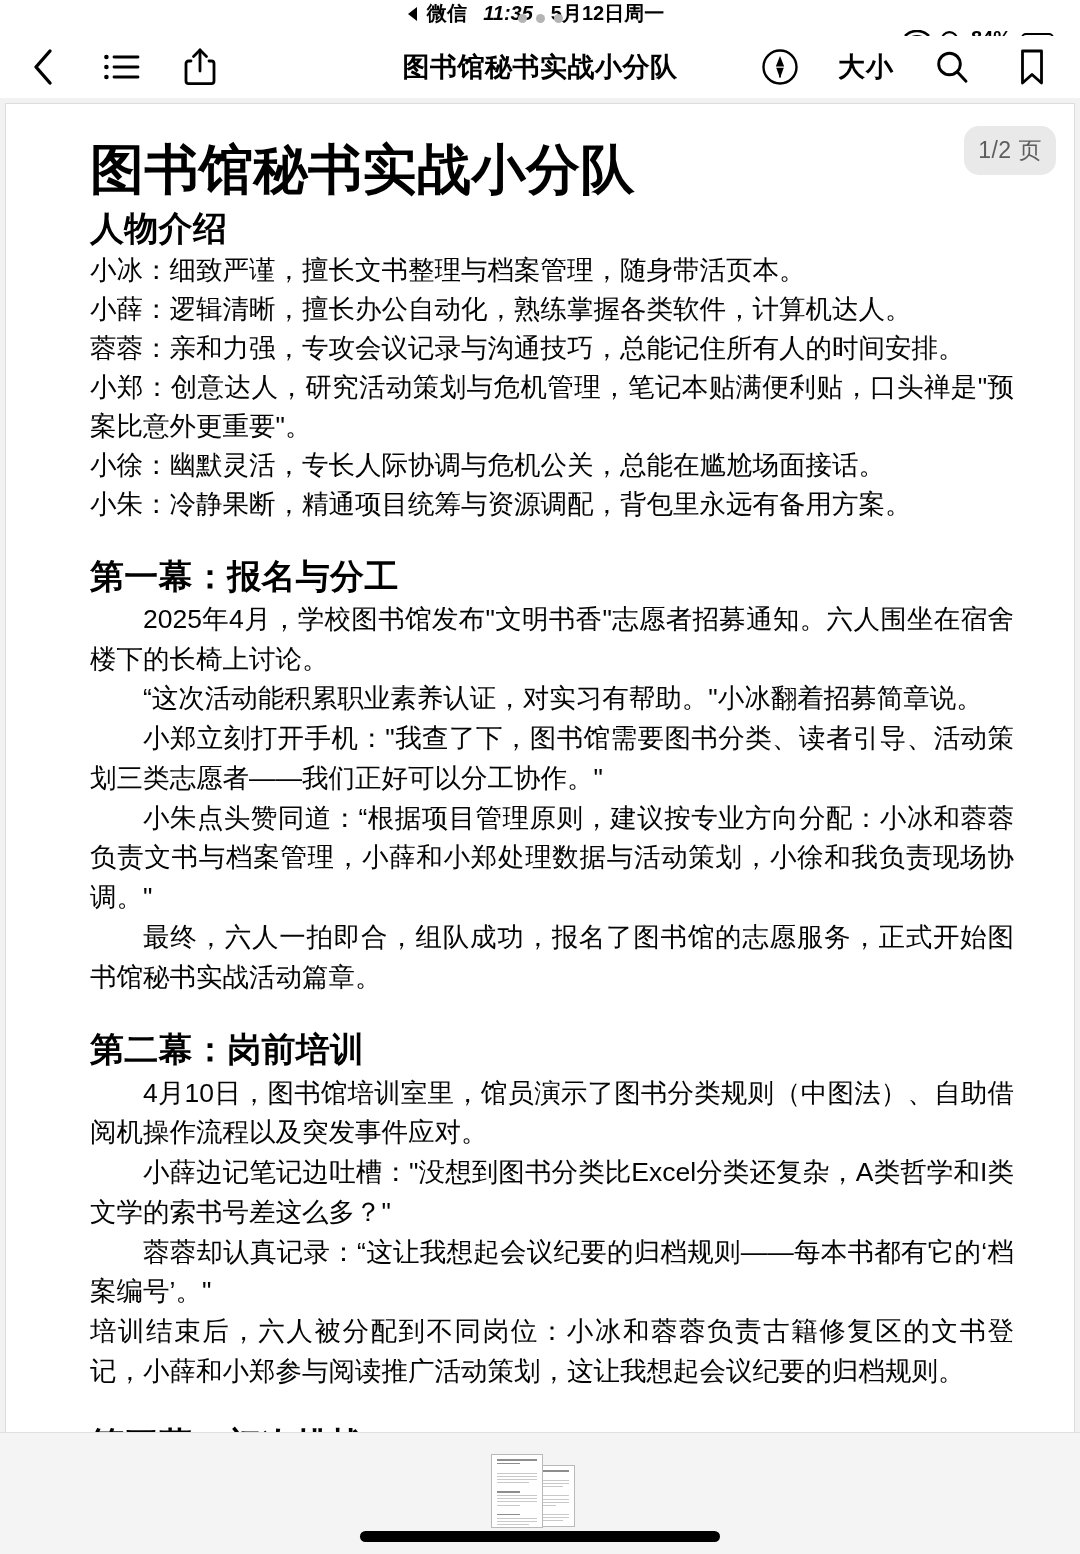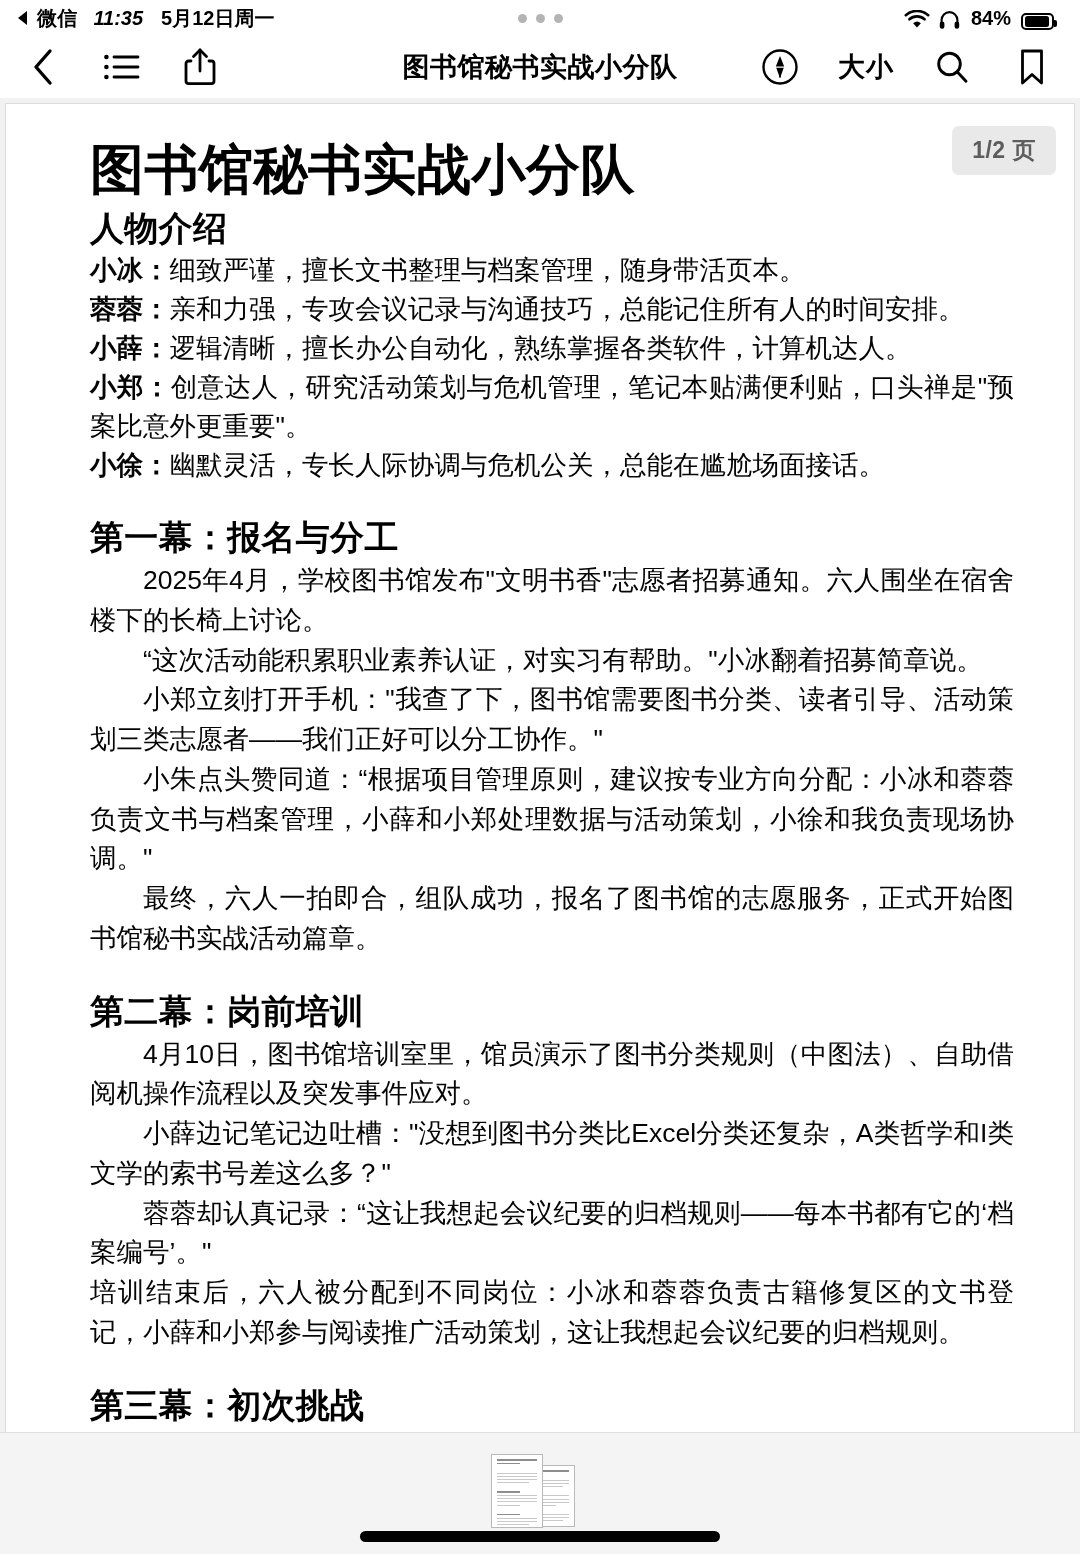--- a/index.html
+++ b/index.html
@@ -13,20 +13,21 @@
   #app { position: relative; width: 1080px; height: 1554px; background: #ffffff; }
 
   
   .statusbar {
     position: relative;
     height: 36px;
     display: flex; align-items: center;
     padding: 0 26px 0 18px;
     font-size: 20px; color: #000;
     font-weight: 600;
+    flex-direction: column;
   }
   .sb-left { display: flex; align-items: center; gap: 9px; white-space: nowrap; }
   .sb-back-tri {
     width: 0; height: 0;
     border-top: 7px solid transparent;
     border-bottom: 7px solid transparent;
     border-right: 9px solid #000;
     margin-right: 1px;
   }
   .sb-app { font-size: 20px; letter-spacing: .2px; }
@@ -89,22 +90,22 @@
     background: #fff;
     border: 1px solid #dcdcdc;
     border-bottom: none;
     height: 100%;
     padding: 28px 60px 0 84px;
     overflow: hidden;
   }
   .page-badge {
     position: absolute; top: 22px; right: 18px;
     background: #e9e9e9; color: #5d5d5d;
-    font-size: 23px; font-weight: 700;
-    padding: 9px 20px; border-radius: 7px;
+    font-size: 23px; font-weight: 400;
+    padding: 9px 14px; border-radius: 15px;
     letter-spacing: .5px;
   }
 
   .doc-title {
     font-size: 54px; font-weight: 700; color: #000;
     letter-spacing: .5px; line-height: 1.16;
     margin: 6px 0 6px 0;
   }
   .h2 {
     font-size: 34px; font-weight: 700; color: #000;
@@ -118,21 +119,21 @@
   p.body {
     font-size: 26.5px; color: #050505;
     line-height: 1.5;
     text-align: justify;
     letter-spacing: 0px;
     margin: 0;
   }
   p.indent { text-indent: 2em; }
   .roster p.body { line-height: 1.47; }
   .roster { margin-top: 2px; }
-  .name-b { font-weight: 700; }
+  .name-b { font-weight: 400; }
 
   
   .thumbstrip {
     position: relative;
     height: 122px;
     background: #f4f4f4;
     border-top: 1px solid #e0e0e0;
     display: flex; align-items: flex-start; justify-content: center;
   }
   .thumbs { position: relative; width: 130px; height: 92px; margin-top: 18px; }
@@ -264,24 +265,25 @@
     <div class="page">
 
       <div class="page-badge">1/2 页</div>
 
       <h1 class="doc-title">图书馆秘书实战小分队</h1>
 
       <h2 class="h2">人物介绍</h2>
 
       <div class="roster">
         <p class="body"><span class="name-b">小冰：</span><span>细致严谨，擅长文书整理与档案管理，随身带活页本。</span></p>
+        <p class="body"><span class="name-b">小薛：</span><span>逻辑清晰，擅长办公自动化，熟练掌握各类软件，计算机达人。</span></p>
         <p class="body"><span class="name-b">蓉蓉：</span><span>亲和力强，专攻会议记录与沟通技巧，总能记住所有人的时间安排。</span></p>
-        <p class="body"><span class="name-b">小薛：</span><span>逻辑清晰，擅长办公自动化，熟练掌握各类软件，计算机达人。</span></p>
         <p class="body"><span class="name-b">小郑：</span><span>创意达人，研究活动策划与危机管理，笔记本贴满便利贴，口头禅是"预案比意外更重要"。</span></p>
         <p class="body"><span class="name-b">小徐：</span><span>幽默灵活，专长人际协调与危机公关，总能在尴尬场面接话。</span></p>
+        <p class="body"><span class="name-b">小朱：</span><span>冷静果断，精通项目统筹与资源调配，背包里永远有备用方案。</span></p>
       </div>
 
       <h2 class="act-h">第一幕：报名与分工</h2>
       <p class="body indent">2025年4月，学校图书馆发布"文明书香"志愿者招募通知。六人围坐在宿舍楼下的长椅上讨论。</p>
       <p class="body indent">“这次活动能积累职业素养认证，对实习有帮助。"小冰翻着招募简章说。</p>
       <p class="body indent">小郑立刻打开手机："我查了下，图书馆需要图书分类、读者引导、活动策划三类志愿者——我们正好可以分工协作。"</p>
       <p class="body indent">小朱点头赞同道：“根据项目管理原则，建议按专业方向分配：小冰和蓉蓉负责文书与档案管理，小薛和小郑处理数据与活动策划，小徐和我负责现场协调。"</p>
       <p class="body indent">最终，六人一拍即合，组队成功，报名了图书馆的志愿服务，正式开始图书馆秘书实战活动篇章。</p>
 
       <h2 class="act-h">第二幕：岗前培训</h2>

